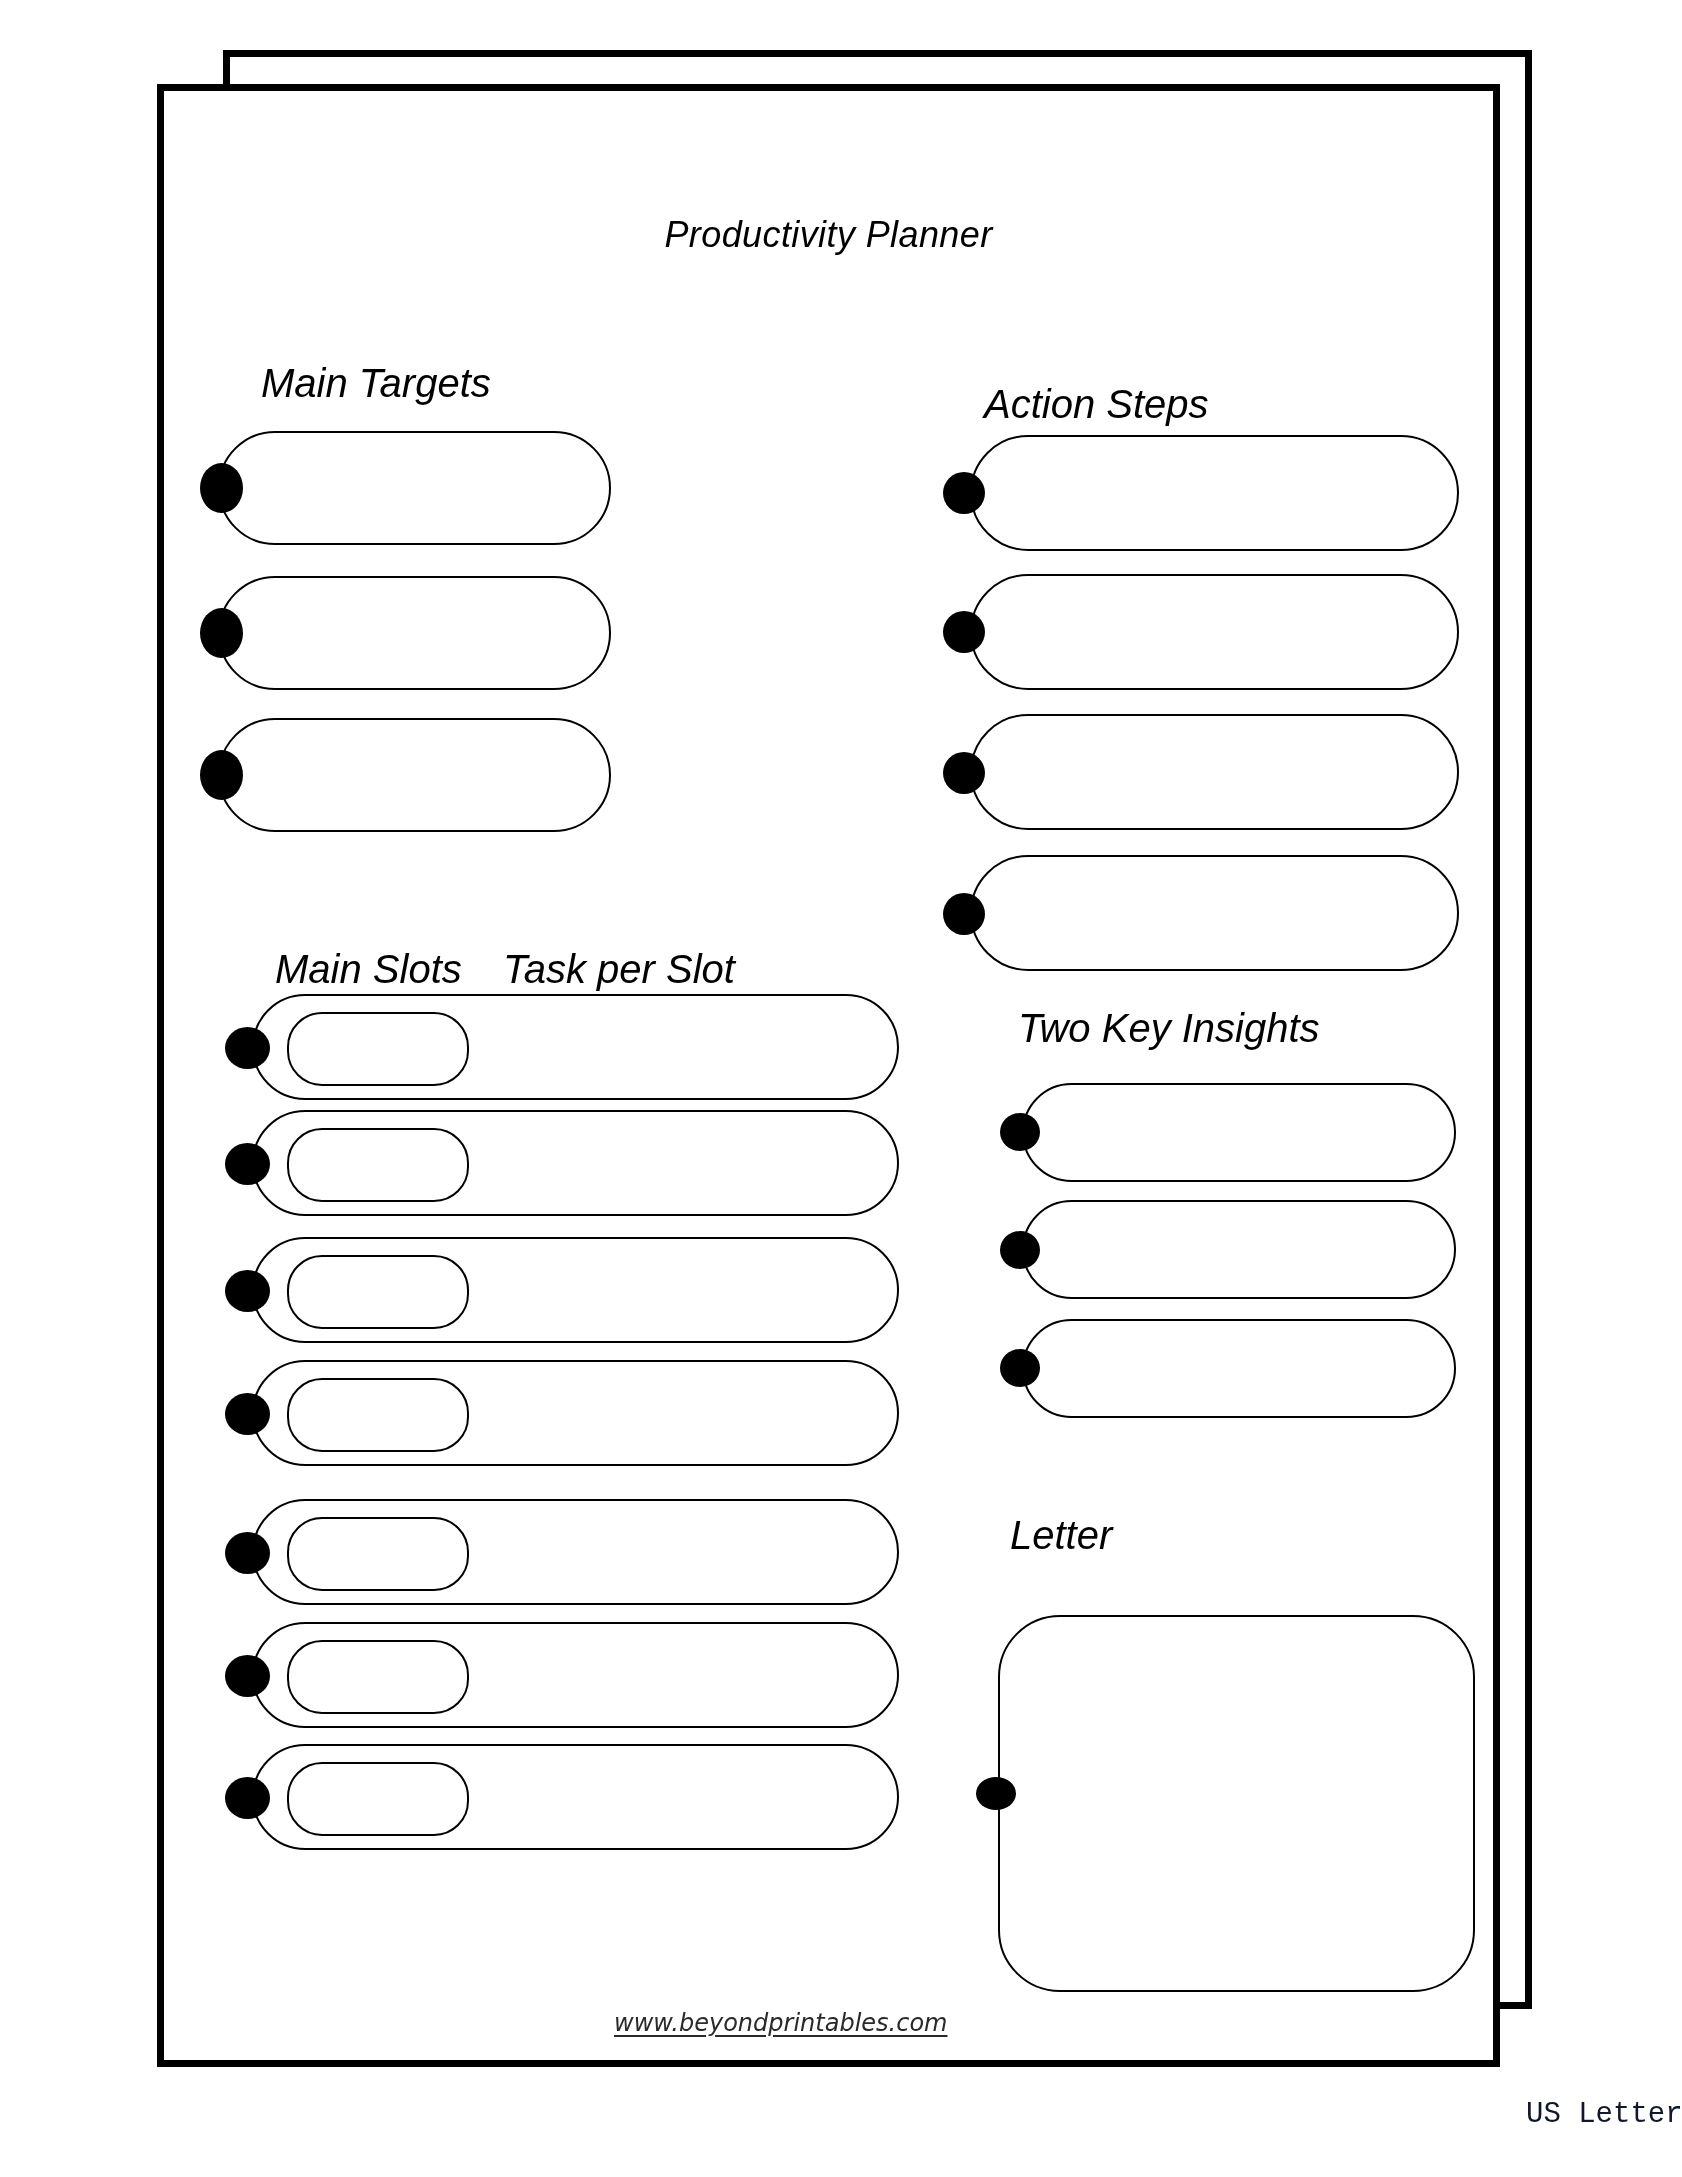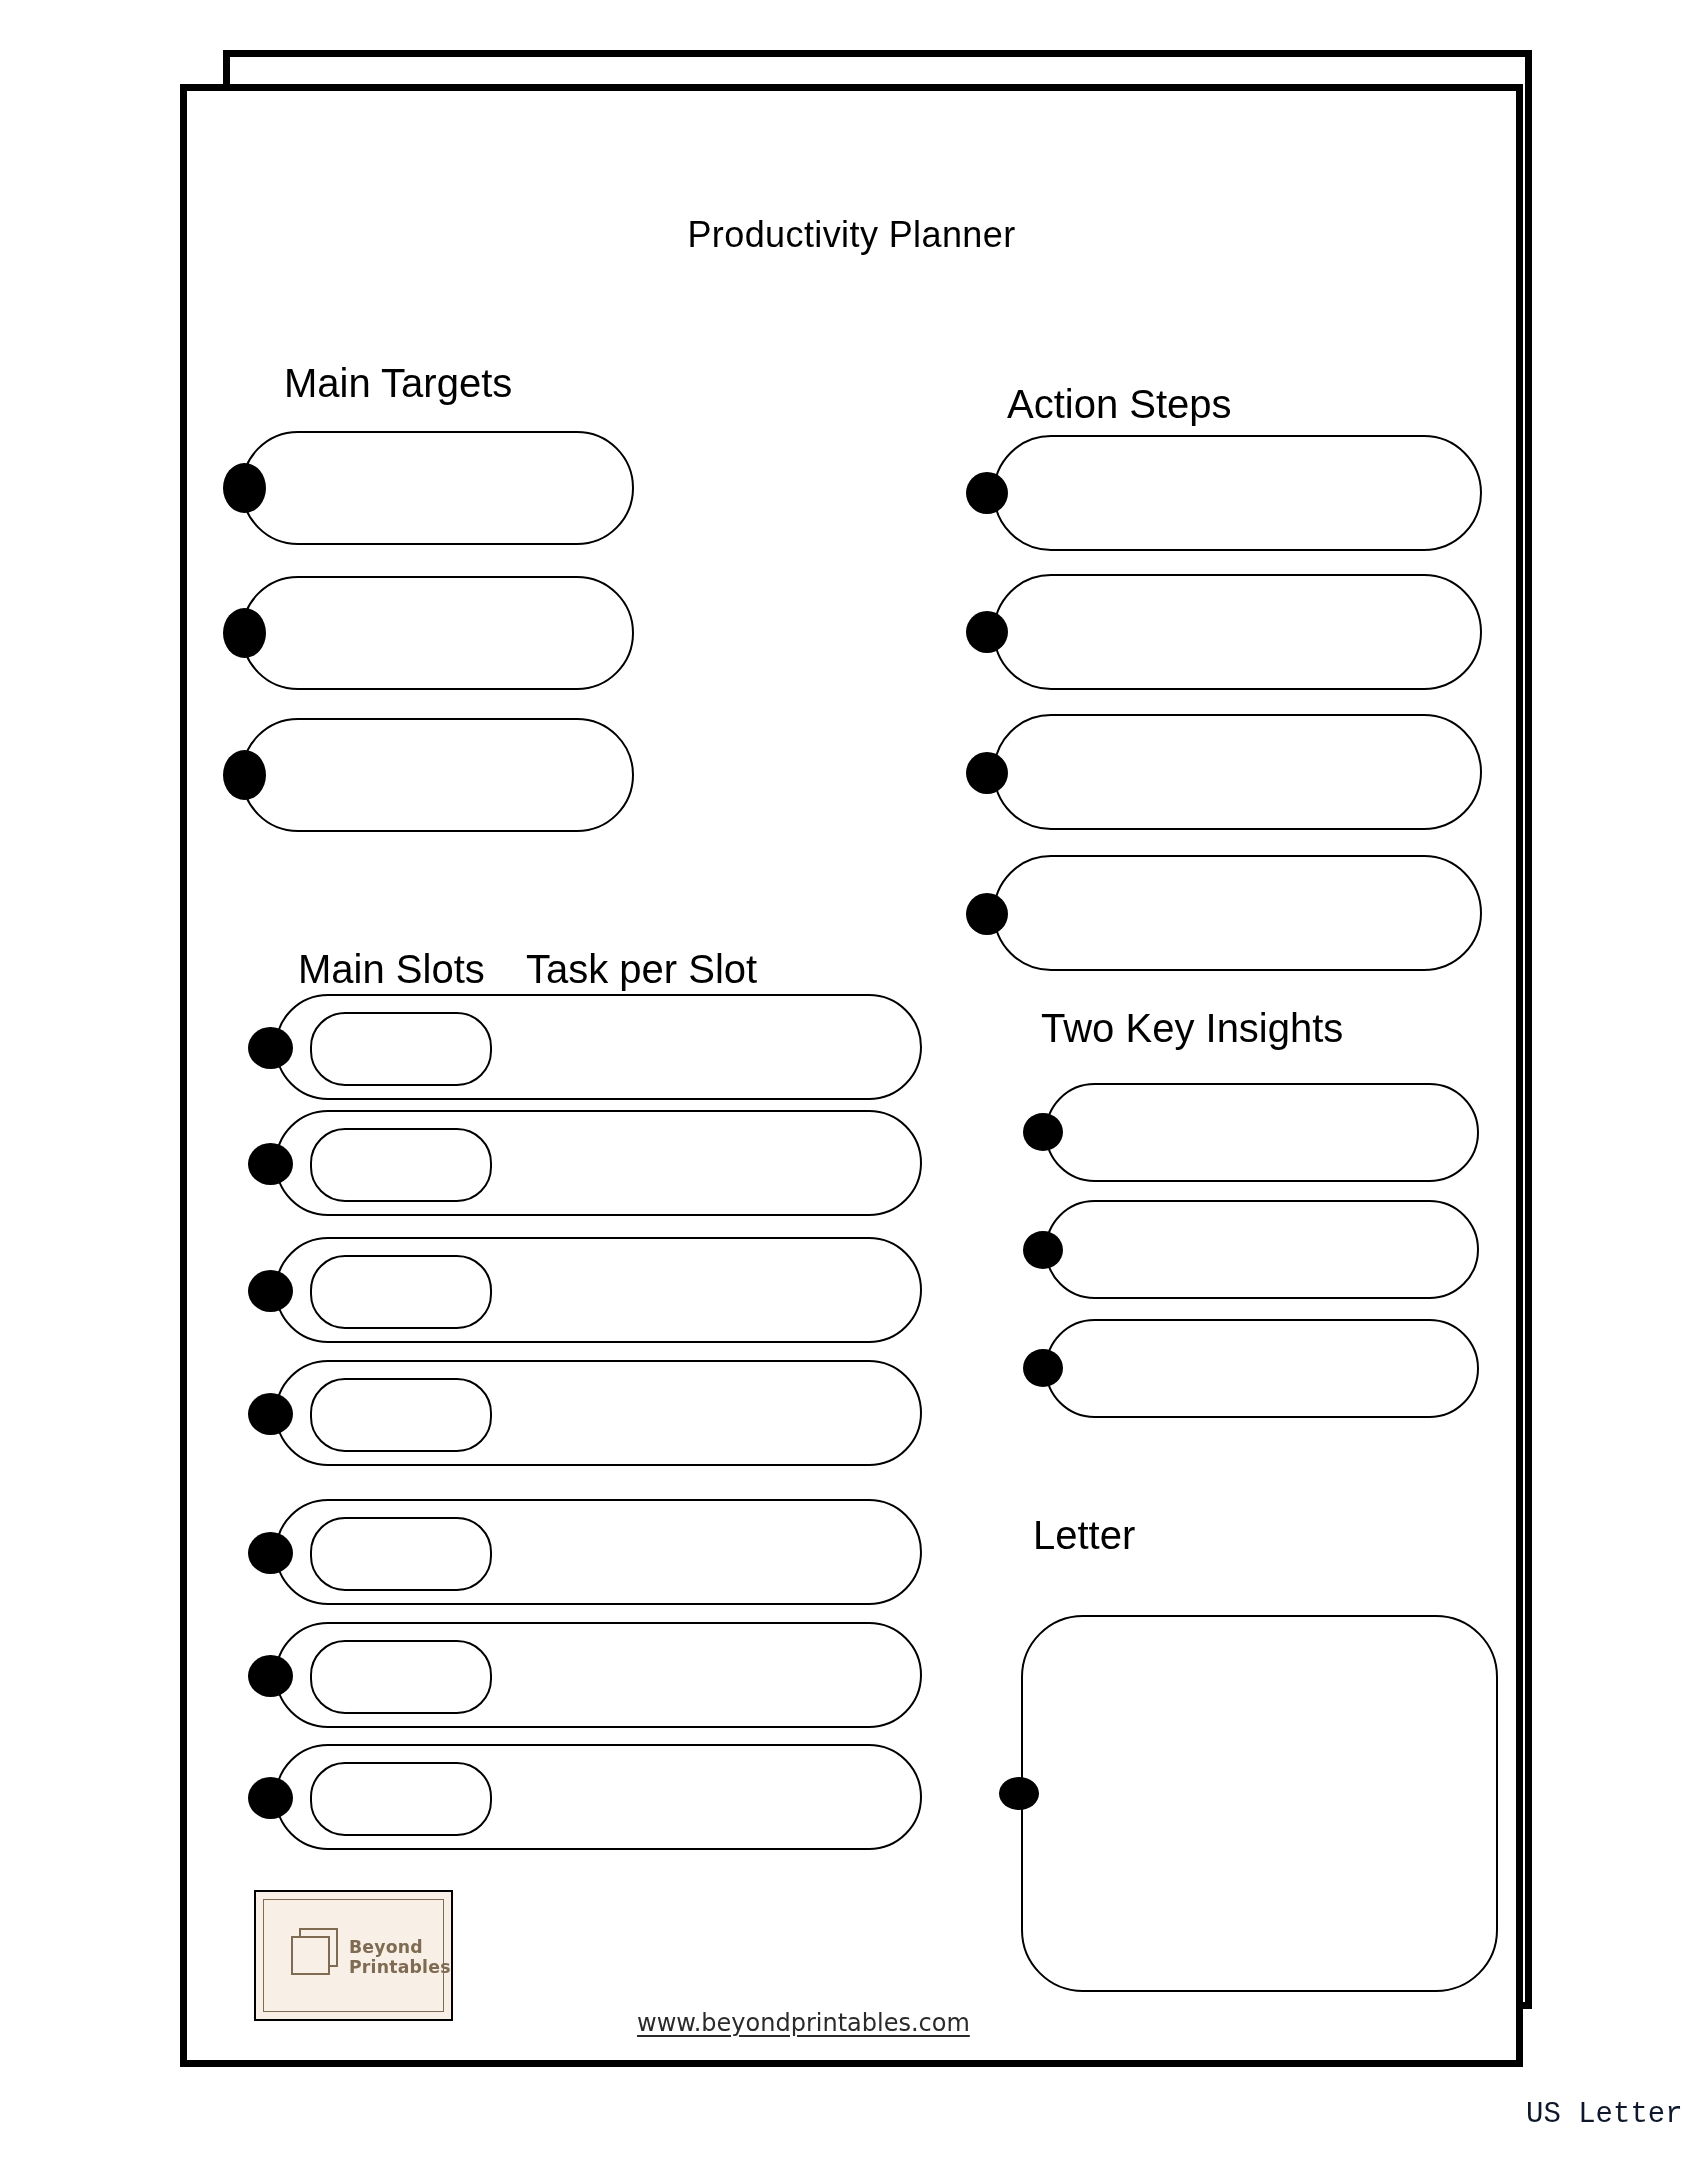--- a/index.html
+++ b/index.html
@@ -2,21 +2,21 @@
 <html style="font-size:14px"><head>
 <meta charset="utf-8">
 <style>
   html,body{margin:0;padding:0;}
   body{
     width:1683px;height:2177px;position:relative;background:#ffffff;
     font-family:"Liberation Sans", sans-serif;color:#000;overflow:hidden;
   }
   .sheet{position:absolute;background:#fff;border:7px solid #000;box-sizing:border-box;}
   .shadow-sheet{left:223px;top:50px;width:1309px;height:1959px;}
-  .main-sheet{left:180px;top:84px;width:1343px;height:1983px;}
+  .main-sheet{left:157px;top:84px;width:1343px;height:1983px;font-style:italic;}
 
   .doc-title{
     position:absolute;left:0;top:123px;width:100%;text-align:center;
     font-size:36px;letter-spacing:0.4px;
   }
   .heading{position:absolute;font-size:40px;white-space:nowrap;}
 
   .pill{
     position:absolute;background:#fff;border:2.6px solid #000;
     border-radius:864px;box-sizing:border-box;
@@ -139,30 +139,19 @@
   <div class="pill" style="left:858px;top:1109px;width:434px;height:99px;"></div>
   <div class="dot" style="left:836px;top:1140px;width:40px;height:38px;"></div>
 
   <div class="pill" style="left:858px;top:1228px;width:434px;height:99px;"></div>
   <div class="dot" style="left:836px;top:1258px;width:40px;height:38px;"></div>
 
   <div class="heading" style="left:846px;top:1422px;">Letter</div>
   <div class="debrief-box"></div>
   <div class="dot" style="left:812px;top:1686px;width:40px;height:33px;"></div>
 
-  <div class="logo-box">
-    <div class="logo-inner"></div>
-    <div class="logo-icon">
-      <div class="logo-sq back"></div>
-      <div class="logo-sq front"></div>
-    </div>
-    <div class="logo-text">
-      <div>Beyond</div>
-      <div>Printables</div>
-    </div>
-  </div>
 
   <div class="footer-url">www.beyondprintables.com</div>
 
 </div>
 
 <div class="size-label">US Letter</div>
 
 
 </body></html>

